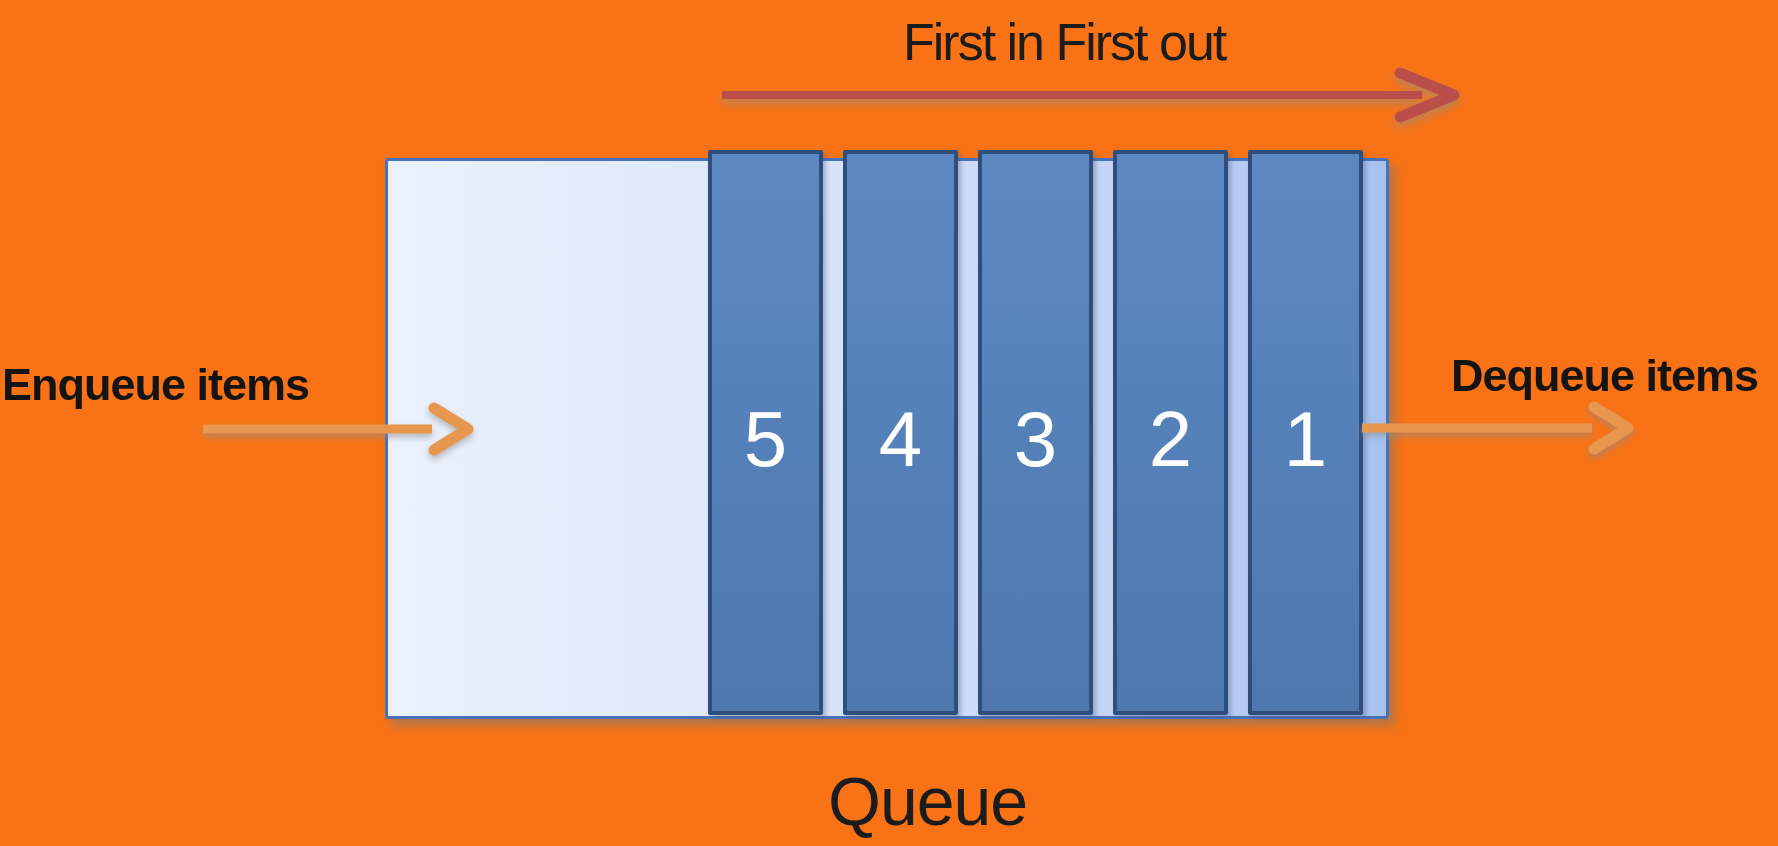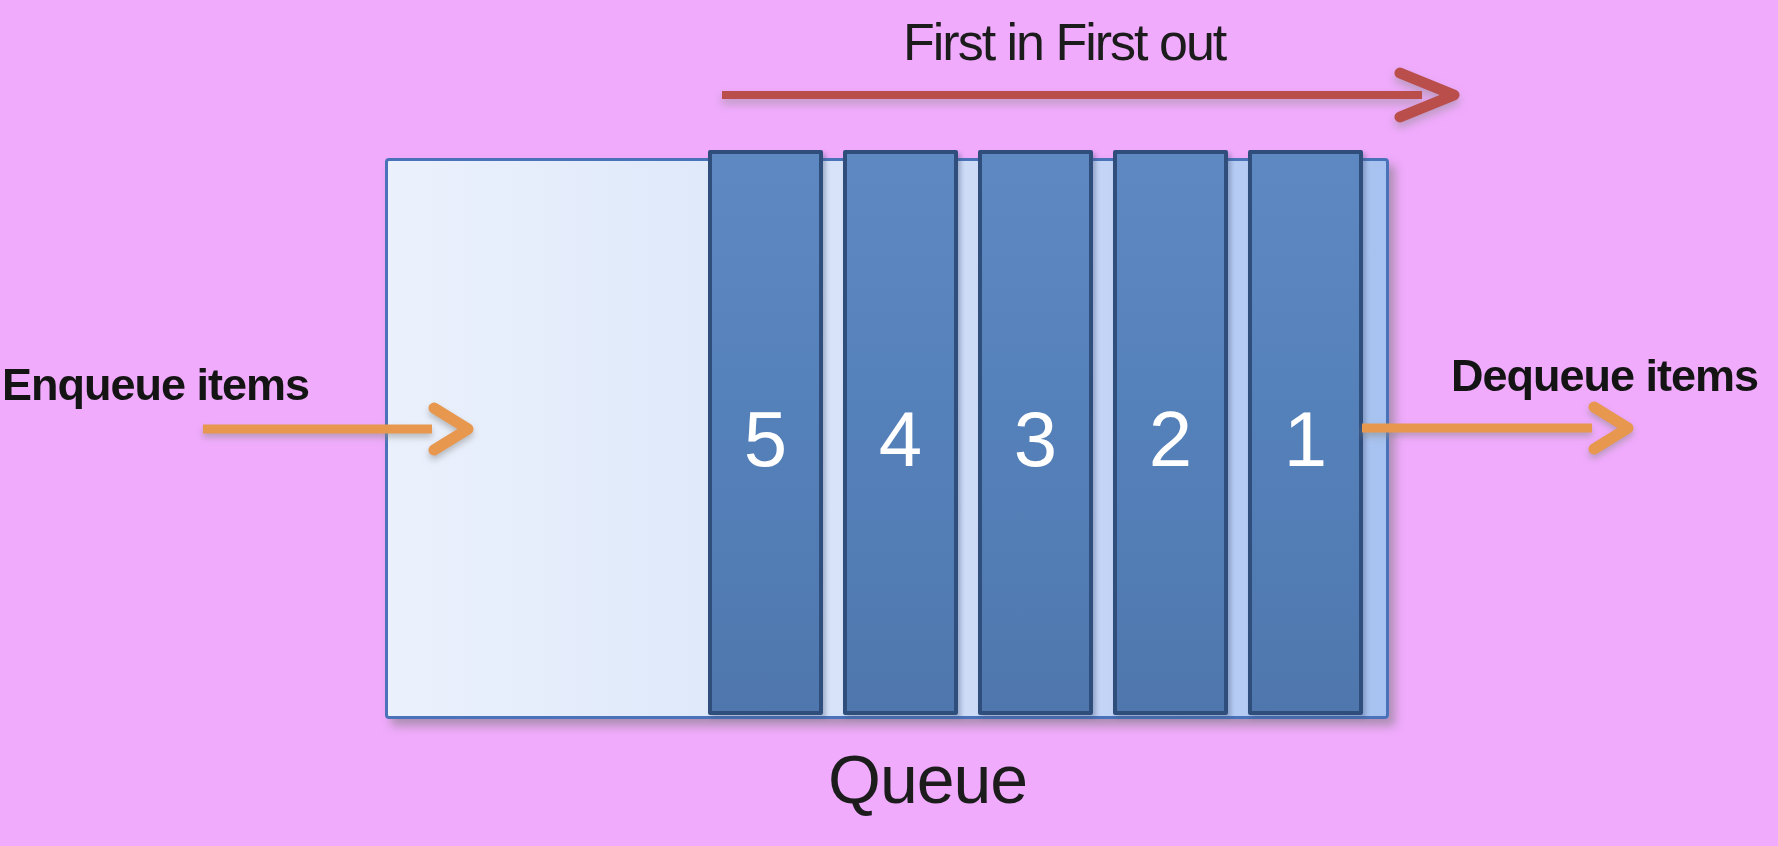--- a/index.html
+++ b/index.html
@@ -1,17 +1,17 @@
 <!DOCTYPE html>
 <html><head>
 <meta charset="utf-8">
 <style>
   html,body{margin:0;padding:0;background:#fff;}
   .stage{
-    position:relative;width:1778px;height:846px;background:#f0abfc;overflow:hidden;
+    position:relative;width:1778px;height:846px;background:#f97316;overflow:hidden;
     font-family:"Liberation Sans",sans-serif;color:#1a1a1a;
   }
   
   .fifo-title{
     position:absolute;left:903px;top:14px;
     font-size:52px;letter-spacing:-2px;line-height:1.1;color:#1c1c1c;white-space:nowrap;
   }
   
   .fifo-arrow{
     position:absolute;left:710px;top:59px;width:760px;height:72px;
@@ -48,21 +48,21 @@
   .deq-label{left:1451px;top:353px;}
   
   .io-arrow{
     position:absolute;width:300px;height:70px;z-index:3;
     filter:drop-shadow(0 4px 3px rgba(140,140,140,.55));
   }
   .enq-arrow{left:190px;top:394px;}
   .deq-arrow{left:1350px;top:393px;}
   
   .queue-caption{
-    position:absolute;left:828px;top:744px;
+    position:absolute;left:828px;top:766px;
     font-size:68px;letter-spacing:-1px;line-height:1.05;color:#1c1c1c;white-space:nowrap;
   }
 </style>
 </head>
 <body>
 
 <div class="stage">
 
   <div class="fifo-title">First in First out</div>
 

